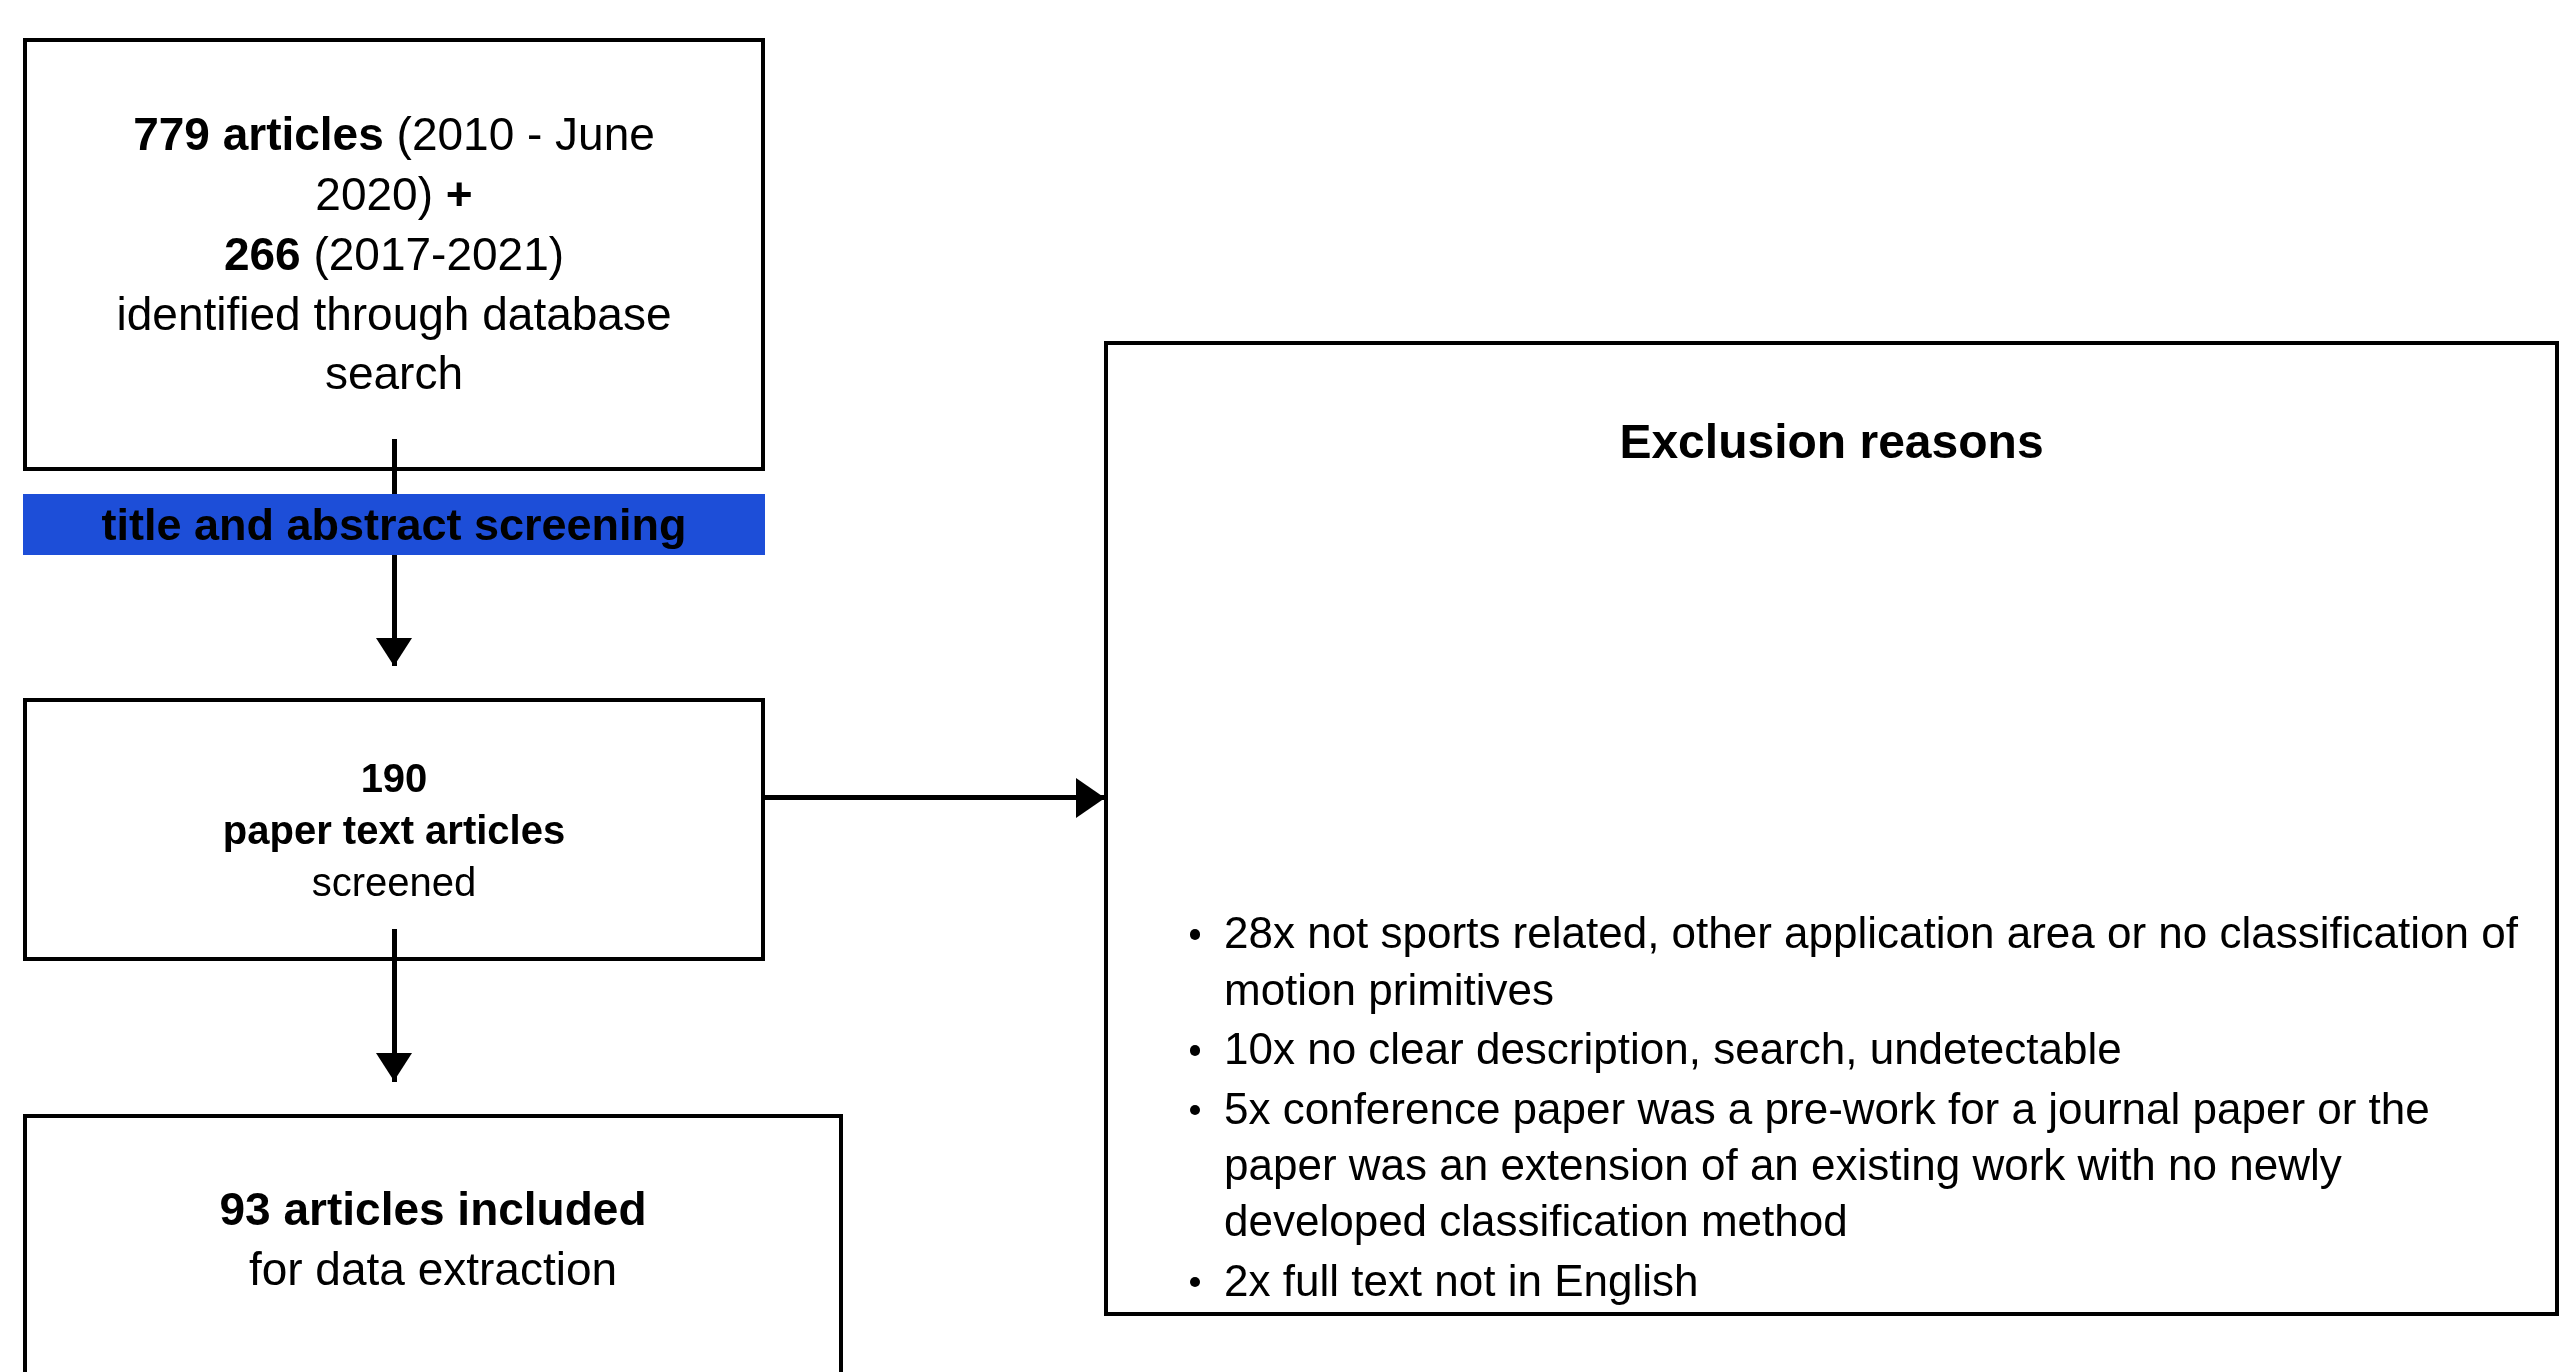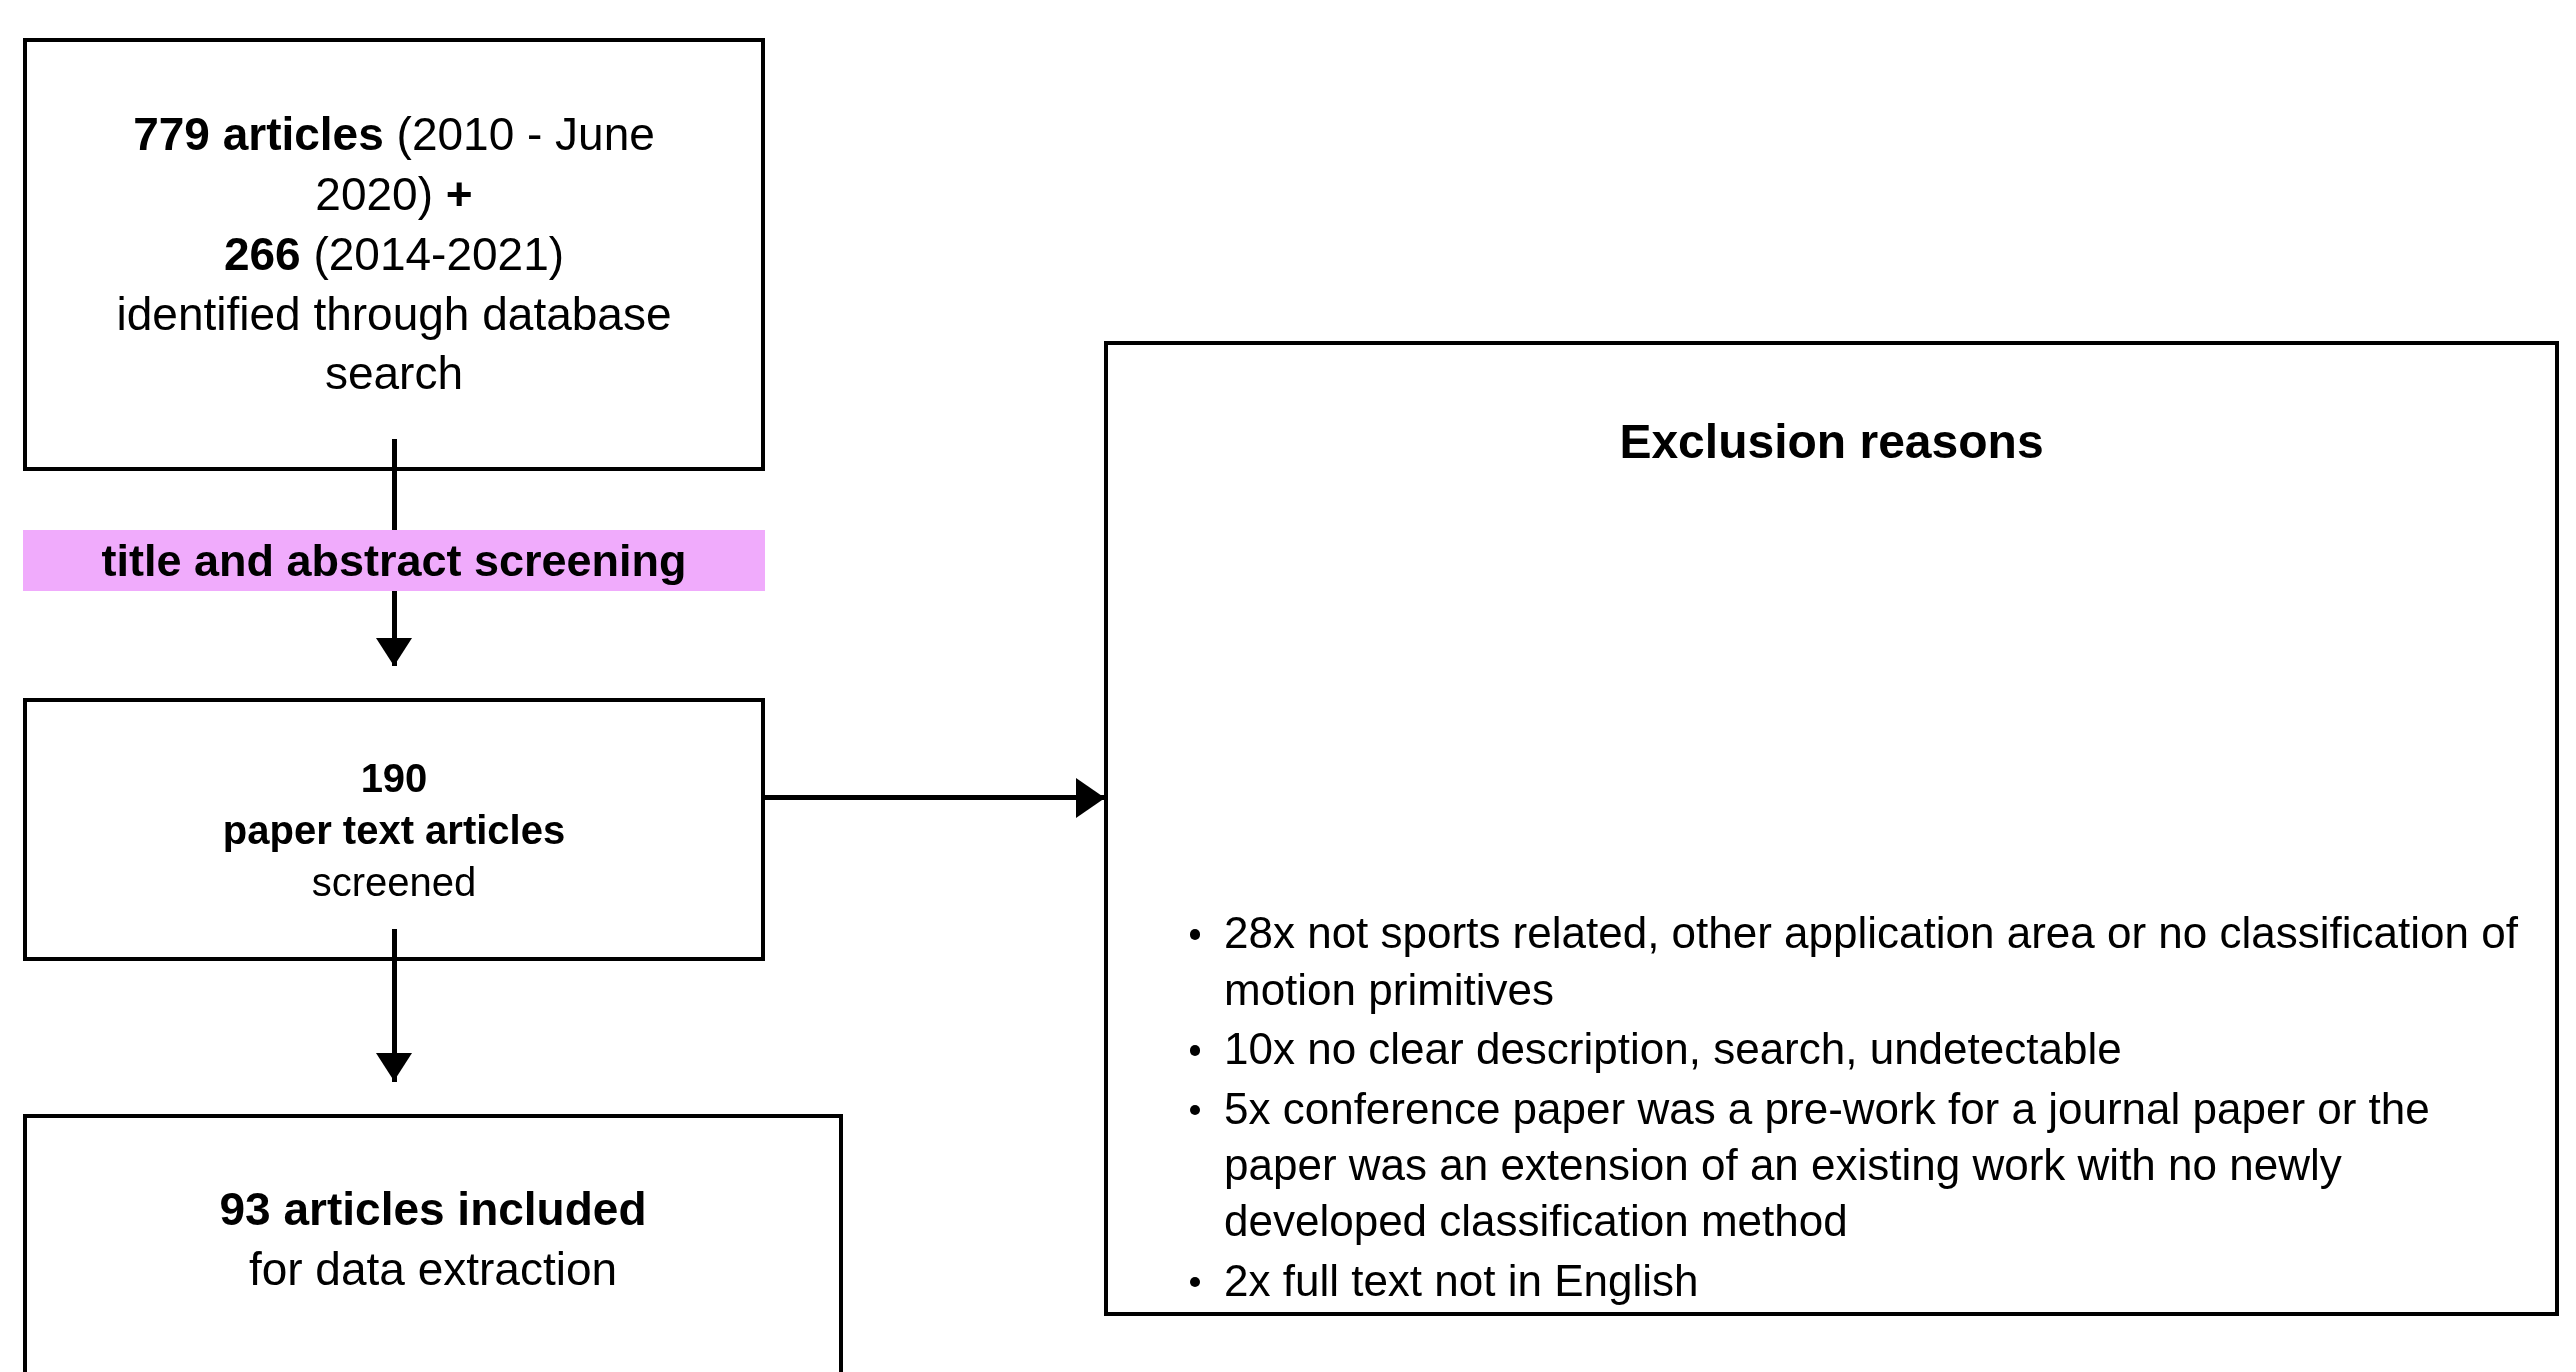--- a/index.html
+++ b/index.html
@@ -151,39 +151,39 @@
   #conn2-head   { left: 376px; top: 1053px; }
 
   
   #conn3-line   { left: 765px; top: 795px; width: 368px; }
   #conn3-head   { left: 1076px; top: 778px; }
 
   
   #screening-label {
     position: absolute;
     left: 23px;
-    top: 530px;
+    top: 494px;
     width: 742px;
     text-align: center;
     font-size: 45px;
     font-weight: bold;
-    background: #f0abfc;
+    background: #1d4ed8;
     padding: 4.6px 0;
     white-space: nowrap;
   }
 </style>
 </head>
 <body>
 
 <div id="stage">
 
   <div class="flow-box" id="box-identification">
     <span class="line"><span class="b">779 articles</span><span class="n"> (2010 - June</span></span>
     <span class="line"><span class="n">2020) </span><span class="b">+</span></span>
-    <span class="line"><span class="b">266</span><span class="n"> (2014-2021)</span></span>
+    <span class="line"><span class="b">266</span><span class="n"> (2017-2021)</span></span>
     <span class="line n">identified through database</span>
     <span class="line n">search</span>
   </div>
 
   <div class="v-line" id="conn1-line"></div>
   <div class="v-arrowhead" id="conn1-head"></div>
 
   <div id="screening-label">title and abstract screening</div>
 
   <div class="flow-box" id="box-screened">

